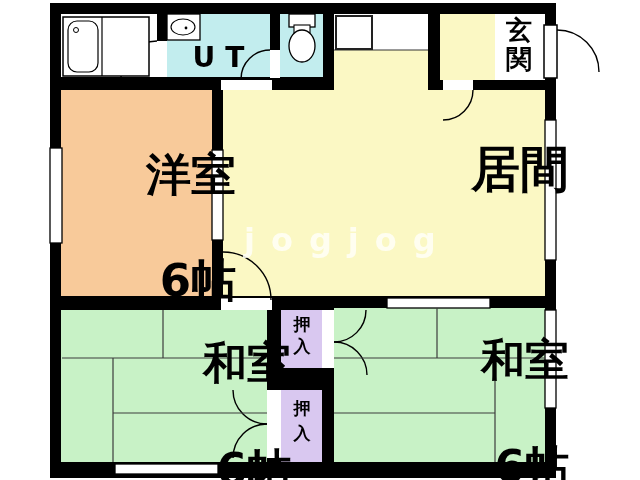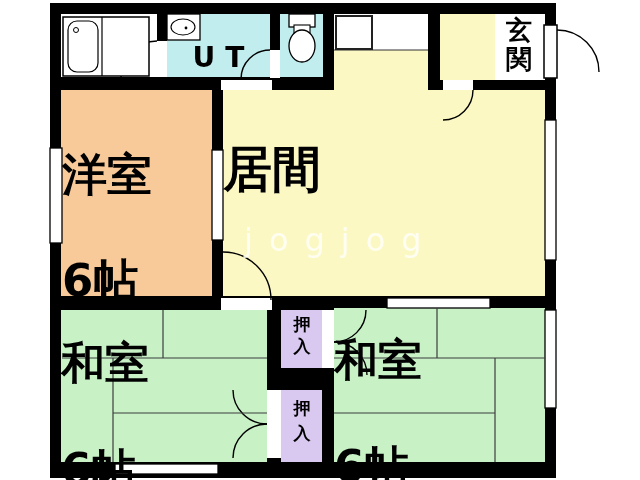--- a/index.html
+++ b/index.html
@@ -2,31 +2,31 @@
 <html><head>
 <meta charset="utf-8">
 <style>
   html,body{margin:0;padding:0;background:#fff;}
   #canvas{
     position:relative;width:640px;height:480px;overflow:hidden;background:#fff;
     font-family:"DejaVu Sans","Liberation Sans",sans-serif;
   }
   #plan-svg{position:absolute;left:0;top:0;}
   .lbl{position:absolute;color:#000;font-weight:bold;white-space:pre-line;}
-  .room-label{text-align:left;}
+  .room-label{text-align:right;padding-left:24px;}
   .western-label{left:62px;top:148px;width:150px;font-size:45px;line-height:1.18;}
   .living-label{left:223px;top:144px;width:322px;font-size:49px;line-height:1.08;}
   .washL-label{left:61px;top:336px;width:206px;font-size:44px;line-height:1.22;}
   .washR-label{left:334px;top:333px;width:211px;font-size:44px;line-height:1.22;}
   .vtext{word-break:break-all;text-align:center;}
   .genkan-label{left:504px;top:16px;width:30px;font-size:26px;line-height:1.1;}
   .oshiire-top-label{left:292px;top:313px;width:20px;font-size:17px;line-height:1.3;}
   .oshiire-bot-label{left:292px;top:396px;width:20px;font-size:17px;line-height:1.45;}
   .ut-label{left:167px;top:41px;width:103px;font-size:28px;letter-spacing:10px;padding-left:10px;box-sizing:border-box;text-align:center;}
-  .watermark{left:244px;top:221px;font-size:32px;font-weight:normal;letter-spacing:16px;color:rgba(255,255,248,0.85);}
+  .watermark{left:244px;top:221px;font-size:32px;font-weight:bold;letter-spacing:16px;color:rgba(255,255,248,0.85);}
 </style>
 </head>
 <body>
 
 <div id="canvas">
 
   <svg id="plan-svg" width="640" height="480" viewBox="0 0 640 480">
 
     <rect x="50" y="3" width="506" height="475" fill="#000000"></rect>
 

